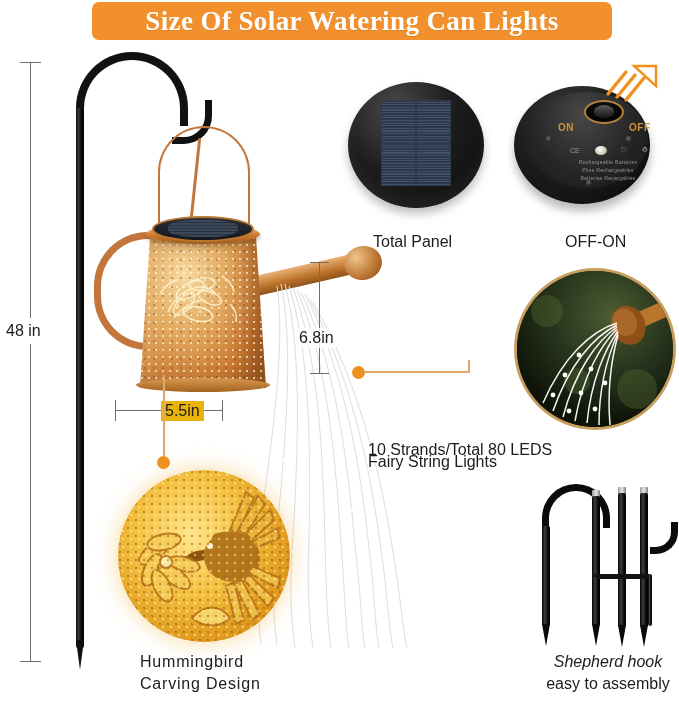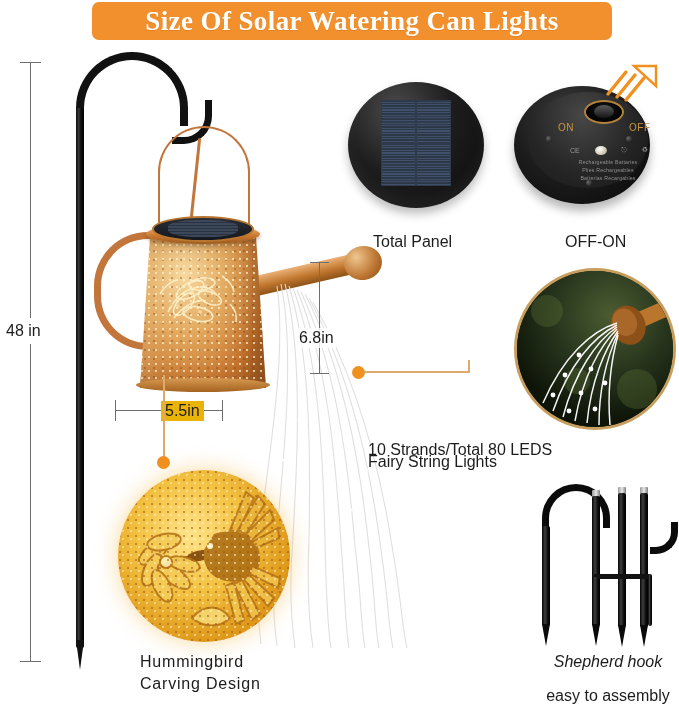--- a/index.html
+++ b/index.html
@@ -177,21 +177,21 @@
   }
   .switch-ring{
     position:absolute;left:56px;top:8px;width:40px;height:24px;border-radius:50%;
     background:radial-gradient(ellipse at 50% 40%, #1a1a1a, #000 70%);
     border:2px solid #b0843c;box-sizing:border-box;
   }
   .switch-knob{
     position:absolute;left:66px;top:13px;width:20px;height:13px;border-radius:50%;
     background:linear-gradient(180deg,#5b5b5b,#151515);
   }
-  .onoff-txt{position:absolute;font-size:10px;font-weight:normal;color:#c9933f;letter-spacing:.5px;}
+  .onoff-txt{position:absolute;font-size:10px;font-weight:bold;color:#c9933f;letter-spacing:.5px;}
   .onoff-txt.on{left:30px;top:30px;}
   .onoff-txt.off{left:101px;top:30px;}
   .screw{position:absolute;width:6px;height:6px;border-radius:50%;
     background:radial-gradient(circle at 35% 35%,#6a6a6a,#0c0c0c);}
   .fineprint{position:absolute;left:44px;top:66px;width:72px;}
   .fineprint span{display:block;font-size:5.2px;color:#8f8f8f;letter-spacing:.2px;line-height:1.55;text-align:center;white-space:nowrap;}
   .icon-row{position:absolute;left:42px;top:52px;width:78px;height:12px;
     display:flex;align-items:center;justify-content:space-between;}
   .icon-row b{font-size:7px;color:#9a9a9a;font-weight:normal;}
   .led-dot{width:12px;height:9px;border-radius:50%;background:radial-gradient(circle at 40% 35%,#fff,#cfc9b5 60%,#8c8672);}
@@ -492,15 +492,15 @@
     <div class="rod" style="left:102px;top:23px;height:134px;"></div>
     <div class="rod-point" style="left:102px;top:155px;"></div>
 
     <div class="arc-part" style="left:112px;top:52px;width:28px;height:32px;border-top:none;border-left:none;border-radius:0 0 22px 0;"></div>
 
     <div class="crossbar" style="left:56px;top:104px;width:56px;"></div>
     <div class="crossbar" style="left:60px;top:106px;width:52px;"></div>
     <div class="rod" style="left:110px;top:104px;height:52px;width:4px;"></div>
   </div>
   <div class="lbl center" style="left:536px;top:652px;width:144px;font-size:16px;font-style:italic;">Shepherd hook</div>
-  <div class="lbl center" style="left:536px;top:674px;width:144px;font-size:16px;margin-top:12px;">easy to assembly</div>
+  <div class="lbl center" style="left:536px;top:674px;width:144px;font-size:16px;">easy to assembly</div>
 
 </div>
 
 </body></html>

